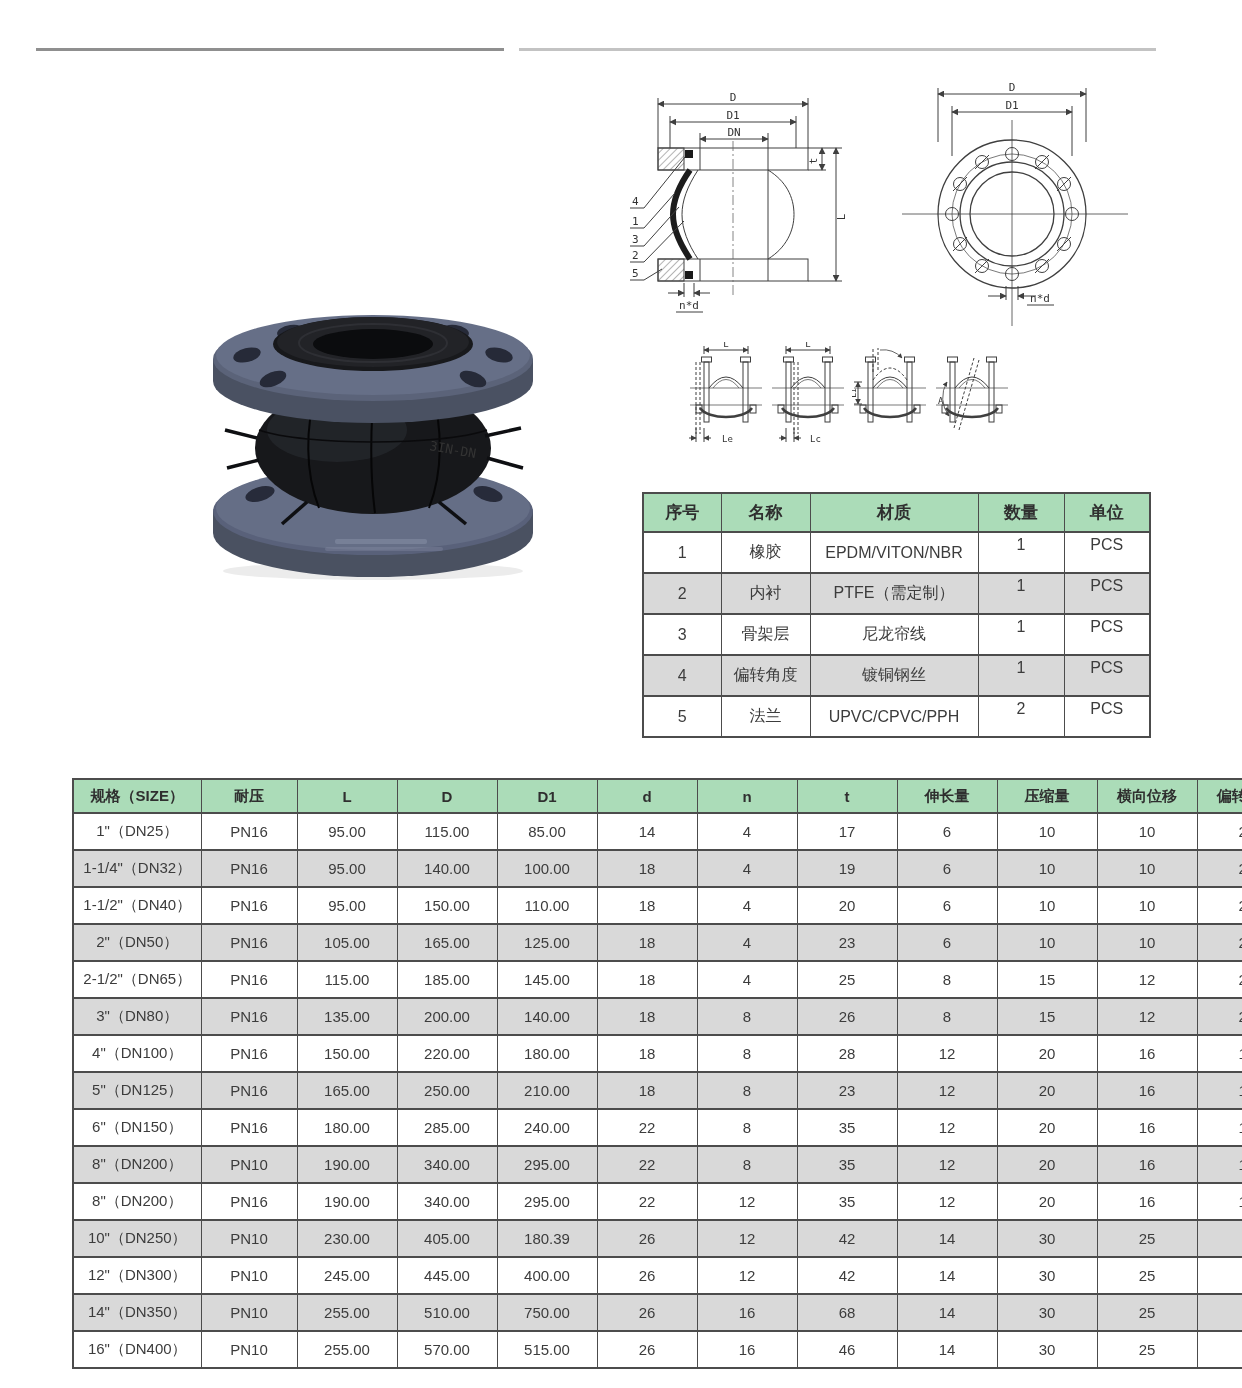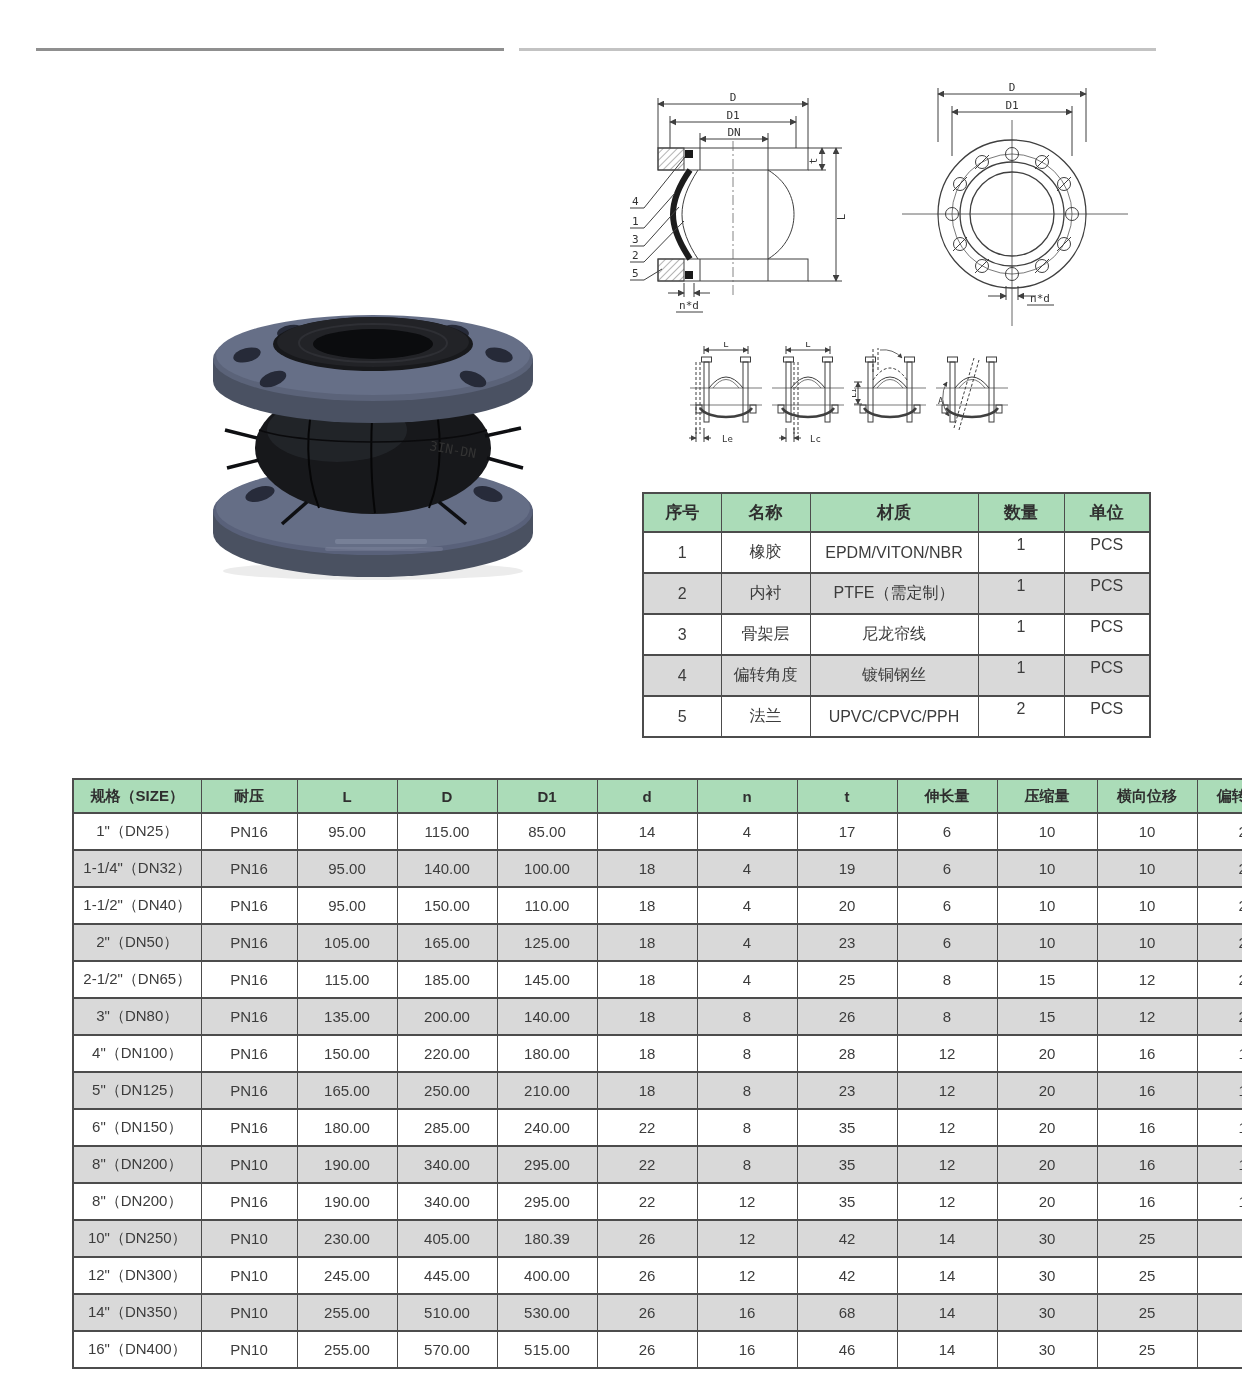--- a/index.html
+++ b/index.html
@@ -607,21 +607,21 @@
           <td>14</td>
           <td>30</td>
           <td>25</td>
           <td>8</td>
         </tr>
         <tr>
           <td>14"（DN350）</td>
           <td>PN10</td>
           <td>255.00</td>
           <td>510.00</td>
-          <td>530.00</td>
+          <td>750.00</td>
           <td>26</td>
           <td>16</td>
           <td>68</td>
           <td>14</td>
           <td>30</td>
           <td>25</td>
           <td>8</td>
         </tr>
         <tr>
           <td>16"（DN400）</td>

